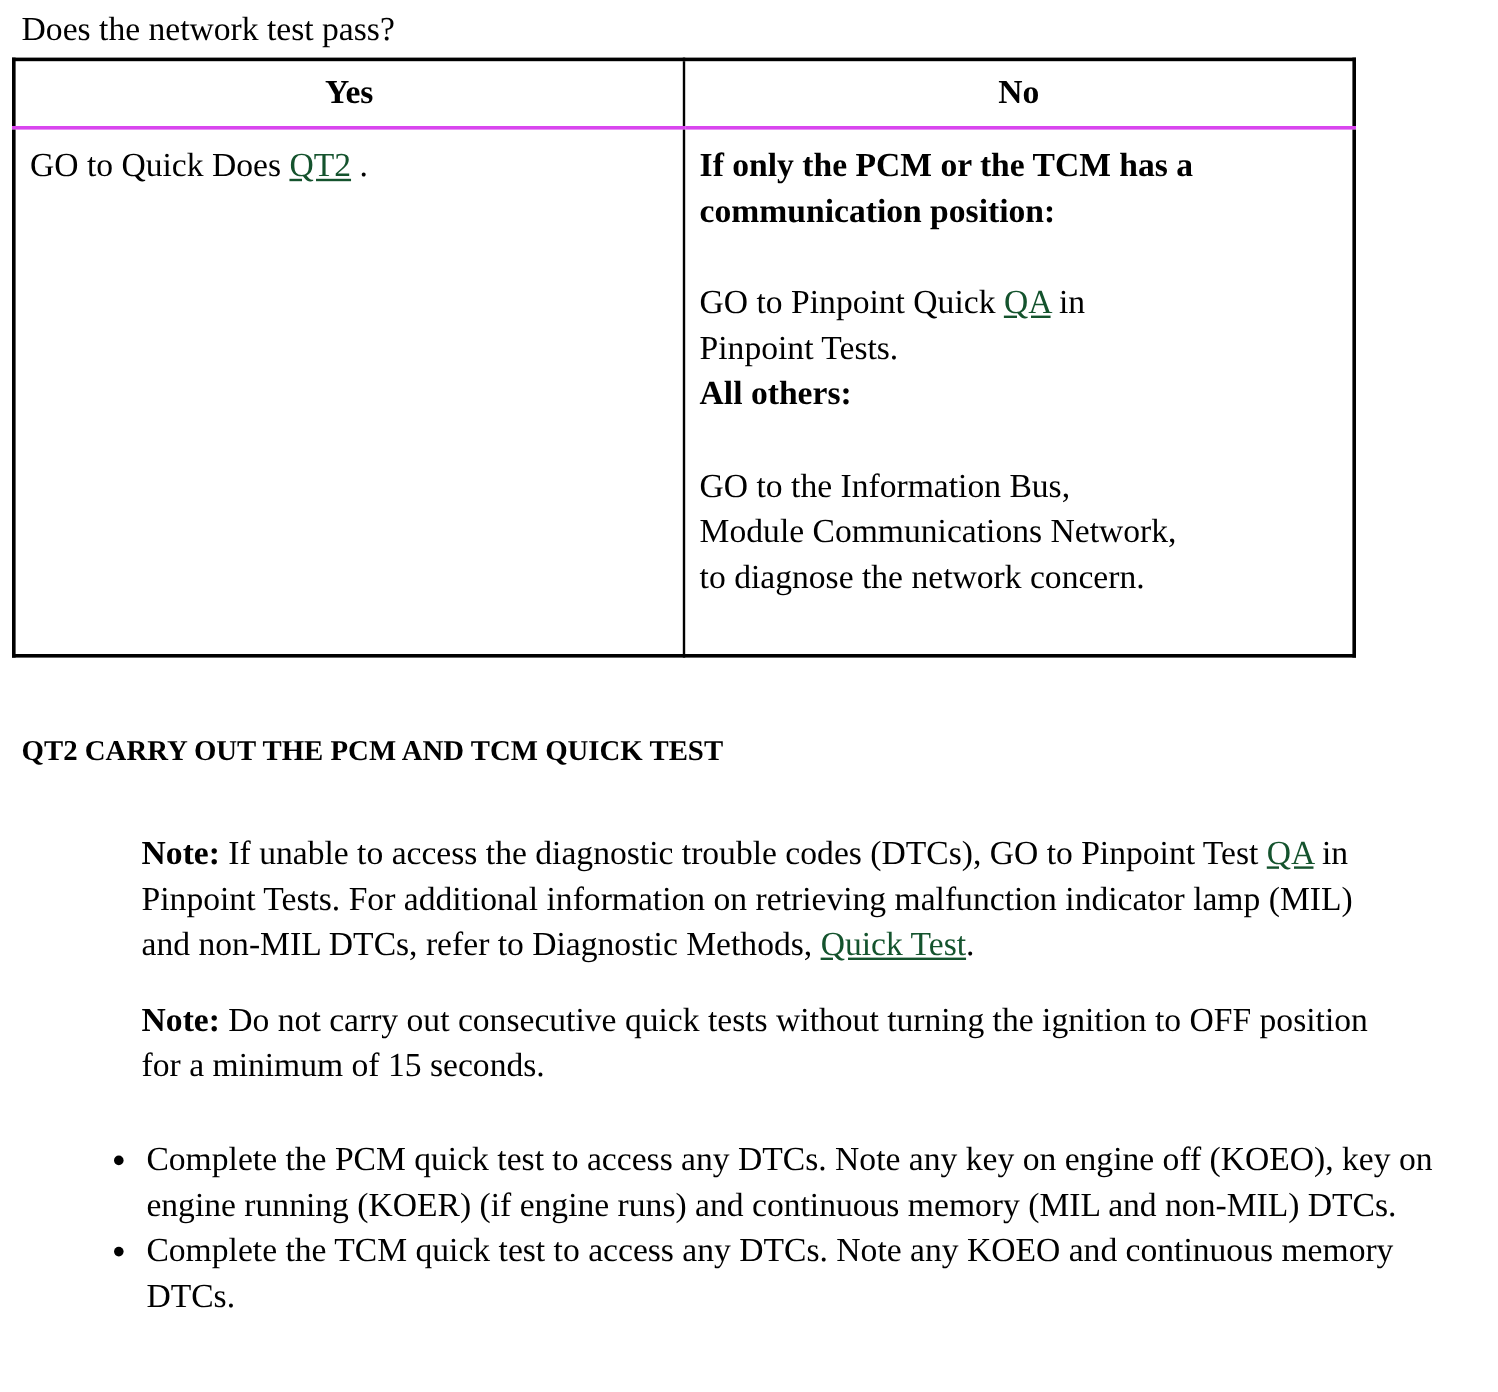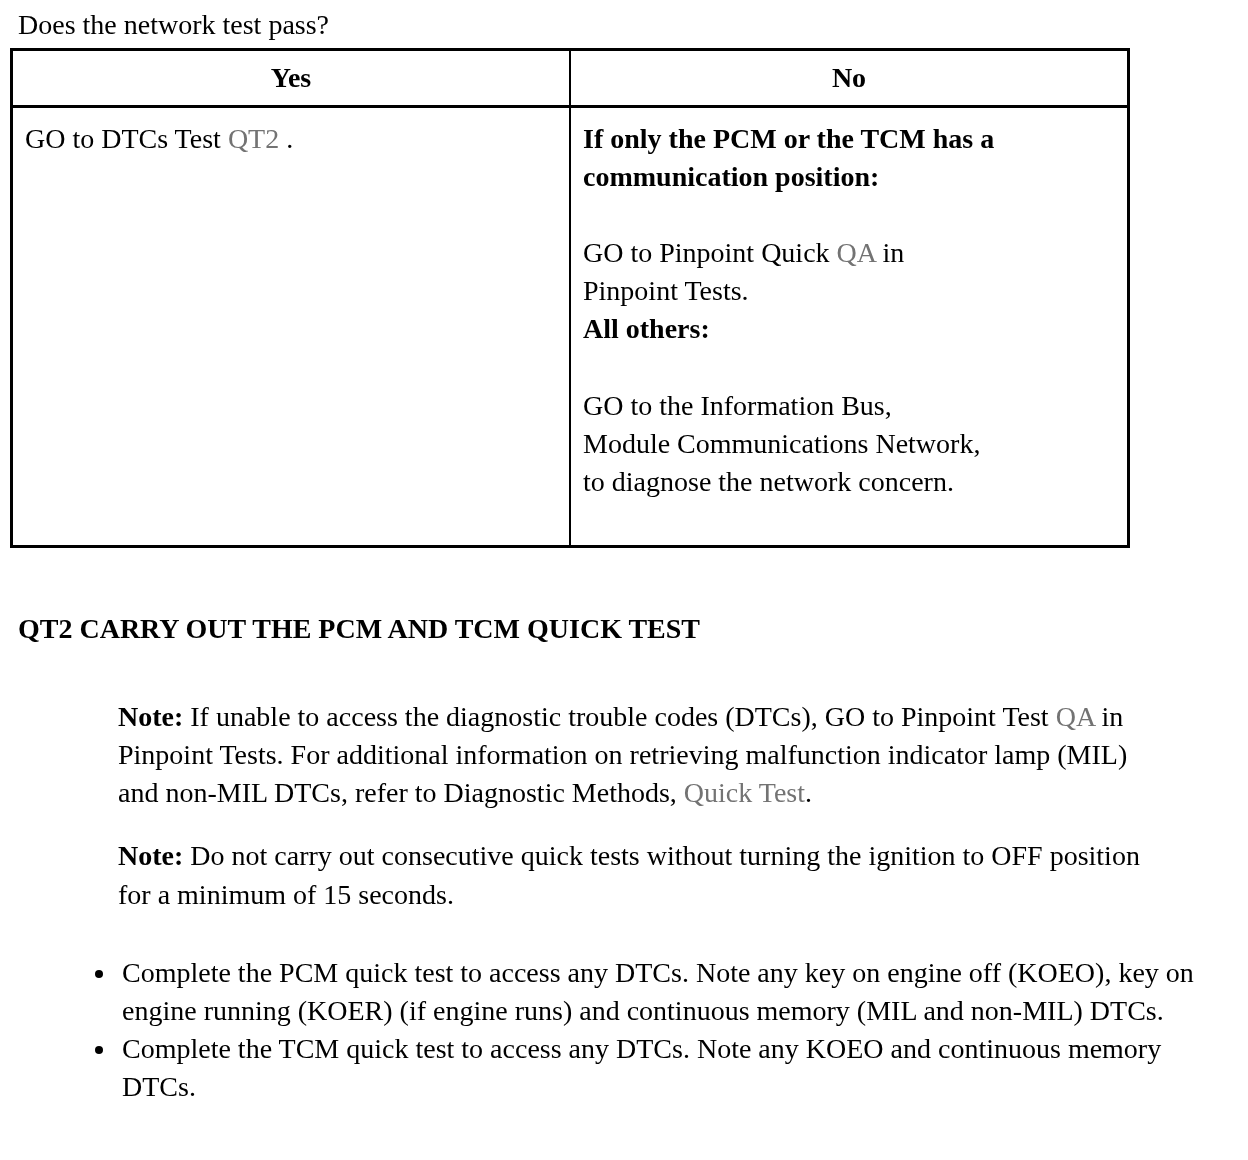--- a/index.html
+++ b/index.html
@@ -32,43 +32,44 @@
   }
   table.decision th,
   table.decision td {
     border: 2px solid #000;
     font-size: 28px;
   }
   table.decision th {
     font-weight: bold;
     text-align: center;
     padding: 8px 6px;
-    border-bottom: 3px solid #000000;
+    border-bottom: 3px solid #d946ef;
   }
   table.decision td {
     padding: 12px 12px 16px 12px;
     vertical-align: top;
     height: 440px;
   }
   td.yes-cell {
     vertical-align: middle;
   }
   .no-cell p {
     margin: 0;
   }
   .no-cell p.gap-above {
     margin-top: 38px;
   }
   .bold { font-weight: bold; }
   a.doc-link {
-    color: #737373;
+    color: #14532d;
+    text-decoration: underline;
     cursor: pointer;
   }
   h2.section-heading {
-    font-size: 28px;
+    font-size: 24px;
     font-weight: bold;
     margin: 62px 0 0 0;
   }
   .notes {
     margin: 50px 0 0 100px;
     width: 1052px;
   }
   .note {
     margin: 0;
   }
@@ -100,21 +101,21 @@
     </colgroup>
     <thead>
       <tr>
         <th>Yes</th>
         <th>No</th>
       </tr>
     </thead>
     <tbody>
       <tr>
         <td class="yes-cell">
-          <span>GO to DTCs Test </span><a class="doc-link">QT2</a><span> .</span>
+          <span>GO to Quick Does </span><a class="doc-link">QT2</a><span> .</span>
         </td>
         <td class="no-cell">
           <p class="bold">If only the PCM or the TCM has a communication position:</p>
           <p class="gap-above">
             <span>GO to Pinpoint Quick </span><a class="doc-link">QA</a><span> in</span><br>
             <span>Pinpoint Tests.</span>
           </p>
           <p class="bold">All others:</p>
           <p class="gap-above">
             <span>GO to the Information Bus,</span><br>

